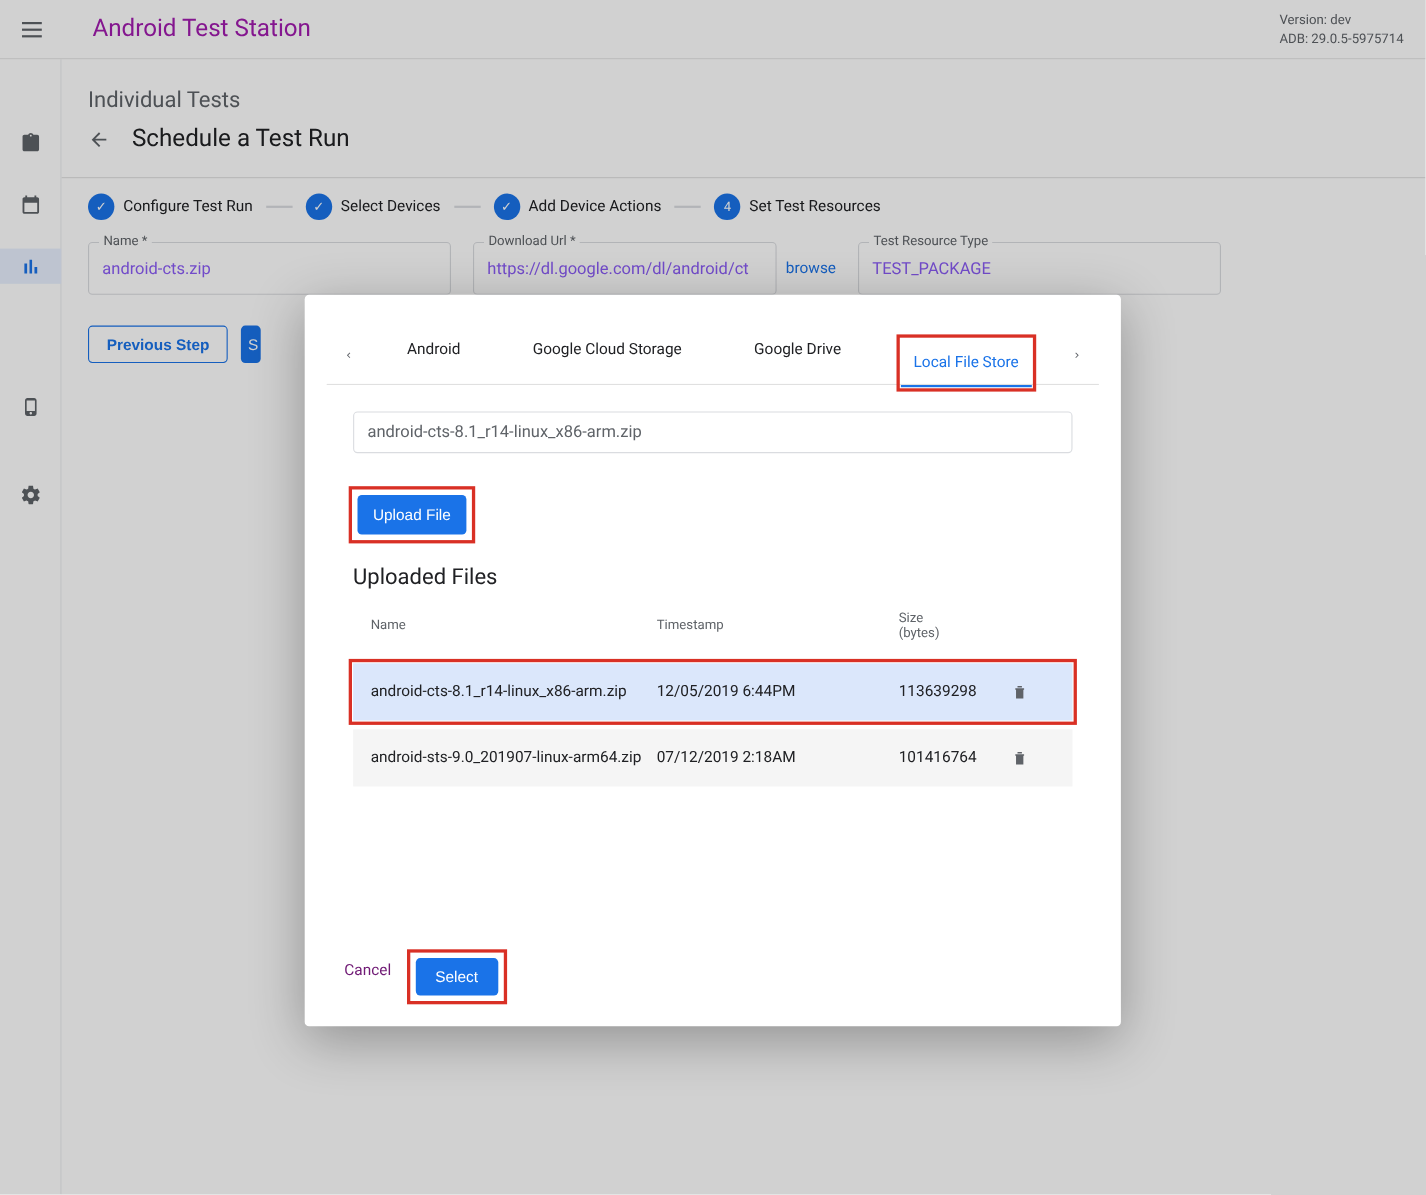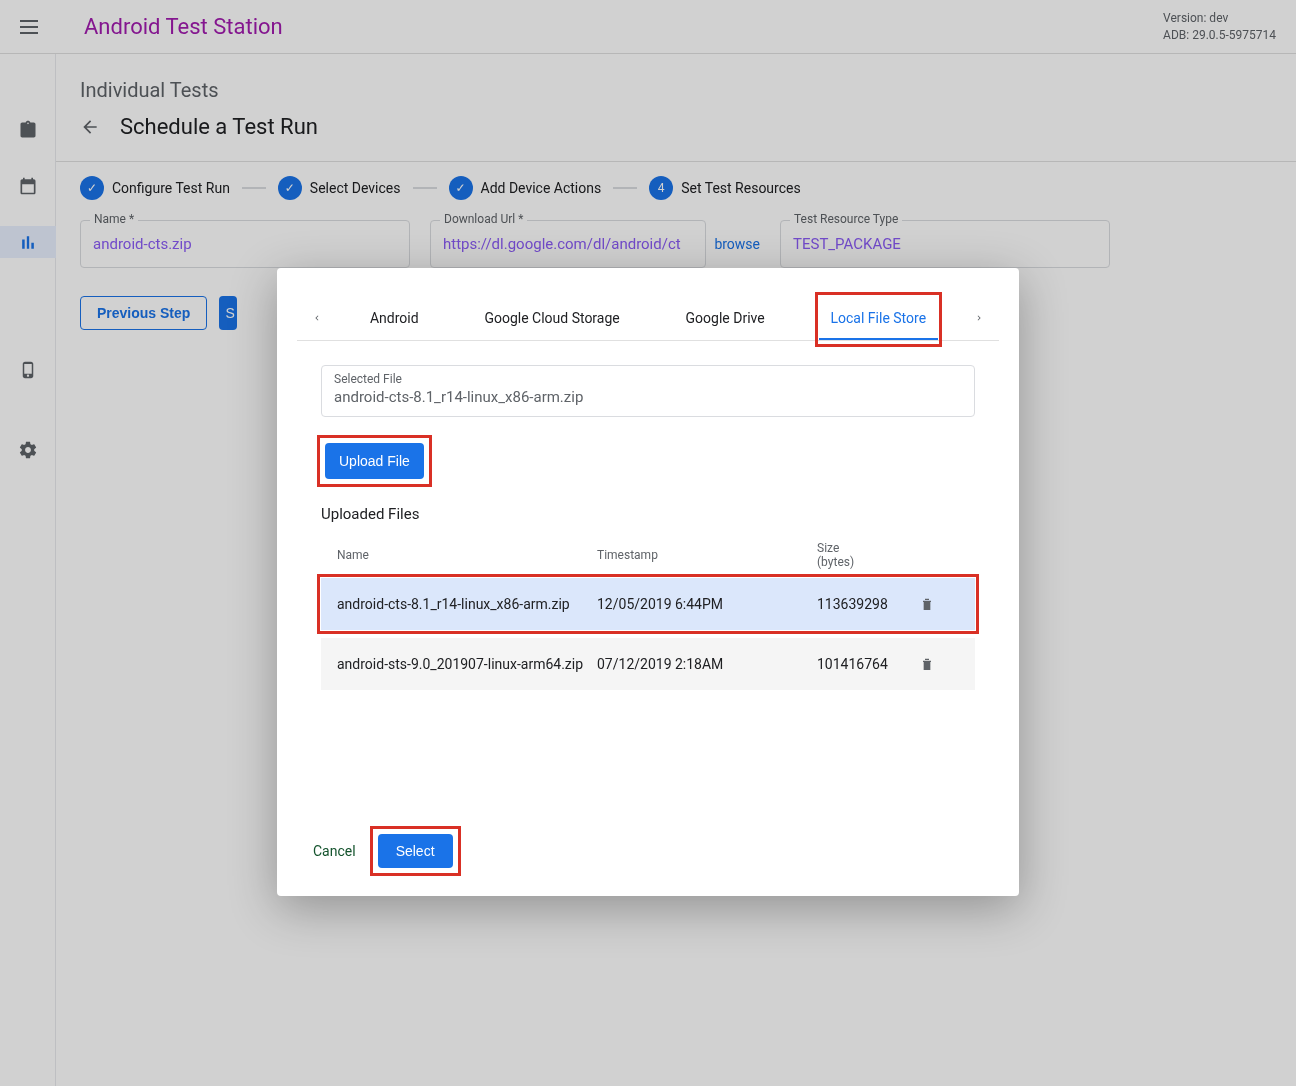--- a/index.html
+++ b/index.html
@@ -120,36 +120,36 @@
   .tab { padding: 14px 12px 12px; font-size: 14px; color: #202124; cursor: pointer; border-bottom: 2px solid transparent; }
   .tab.active { color: #1a73e8; border-bottom-color: #1a73e8; }
   .selected-file-box {
     margin: 24px 24px 0 24px;
     border: 1px solid #dadce0; border-radius: 4px;
     padding: 6px 12px 10px;
   }
   .selected-file-box .lbl { font-size: 12px; color: #5f6368; }
   .selected-file-box .val { font-size: 15px; color: #5f6368; margin-top: 2px; }
   .upload-btn-wrap { margin: 22px 0 0 24px; }
-  .section-title { font-size: 15px; color: #202124; margin: 22px 0 10px 24px; }
+  .section-title { font-size: 20px; color: #202124; margin: 22px 0 10px 24px; }
   .table-wrap { margin: 0 24px; }
   .thead, .trow { display: grid; grid-template-columns: 260px 220px 90px 40px; align-items: center; }
   .thead { font-size: 12px; color: #5f6368; padding: 8px 16px; }
   .thead .size { line-height: 1.2; }
   .trow { font-size: 14px; padding: 18px 16px; background: #f5f5f5; }
   .trow.selected { background: #dbe7fb; }
   .trow .cell { white-space: nowrap; overflow: hidden; text-overflow: ellipsis; }
   .trow .del { color: #5f6368; cursor: pointer; text-align: center; }
   .dialog-actions {
     display: flex; align-items: center; gap: 18px;
     margin-top: 140px; padding-left: 16px;
   }
-  .cancel-link { color: #14532d; font-size: 14px; cursor: pointer; }
-
-  .highlight-red { outline: 3px solid #d93025; outline-offset: 1px; }
+  .cancel-link { color: #701a75; font-size: 14px; cursor: pointer; }
+
+  .highlight-red { outline: 3px solid #d93025; outline-offset: 1px; margin-top: 12px; }
   .highlight-pad { padding: 4px; display: inline-block; }
 
   svg { display: block; }
 </style>
 </head>
 <body>
 
 <div class="topbar">
   <div class="menu-icon">
     <span></span>
@@ -271,21 +271,20 @@
         </span>
       </div>
       <div class="tab-nav-btn">
         <svg width="10" height="10" viewBox="0 0 24 24" fill="currentColor" style="margin:0 auto">
             <path d="M8.59 16.59L13.17 12 8.59 7.41 10 6l6 6-6 6z"></path>
           </svg>
       </div>
     </div>
 
     <div class="selected-file-box">
-      <div class="lbl">Selected File</div>
       <div class="val">android-cts-8.1_r14-linux_x86-arm.zip</div>
     </div>
 
     <div class="upload-btn-wrap">
       <span class="highlight-pad highlight-red">
         <button class="btn-primary" style="padding:10px 14px">Upload File</button>
       </span>
     </div>
 
     <div class="section-title">Uploaded Files</div>

